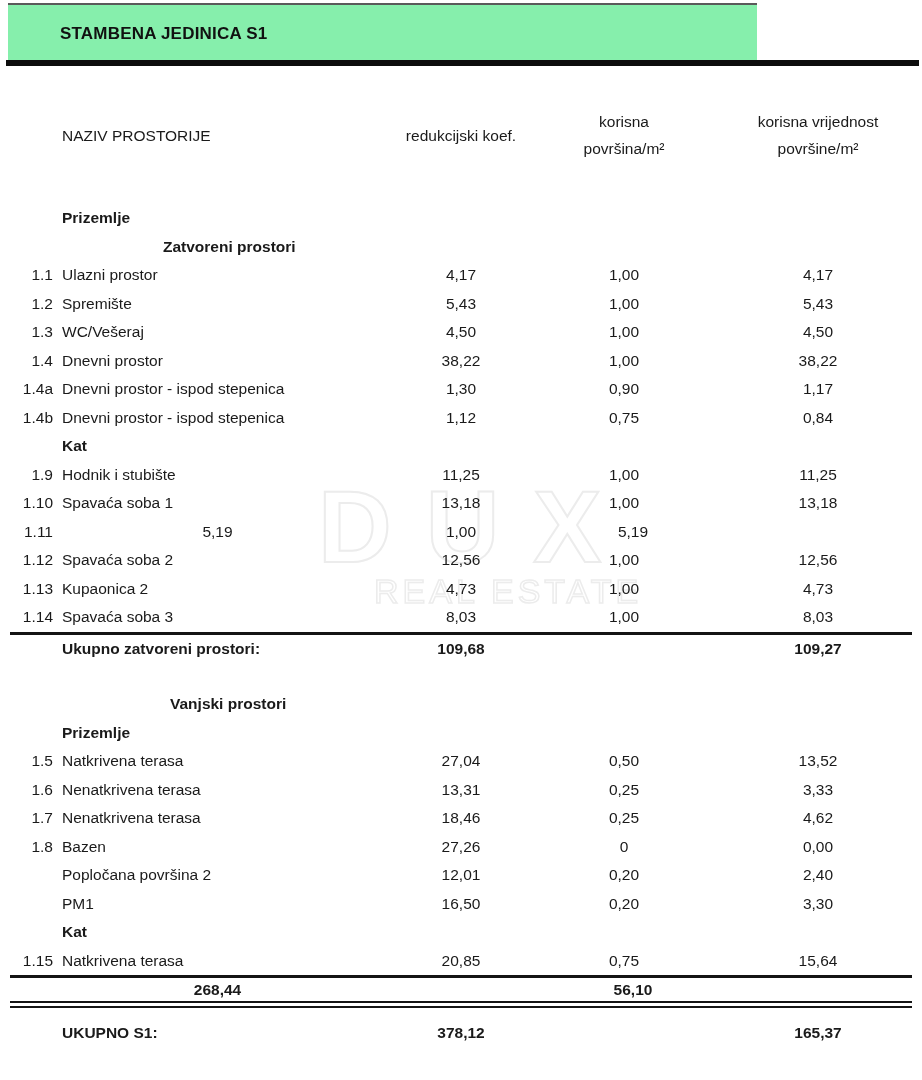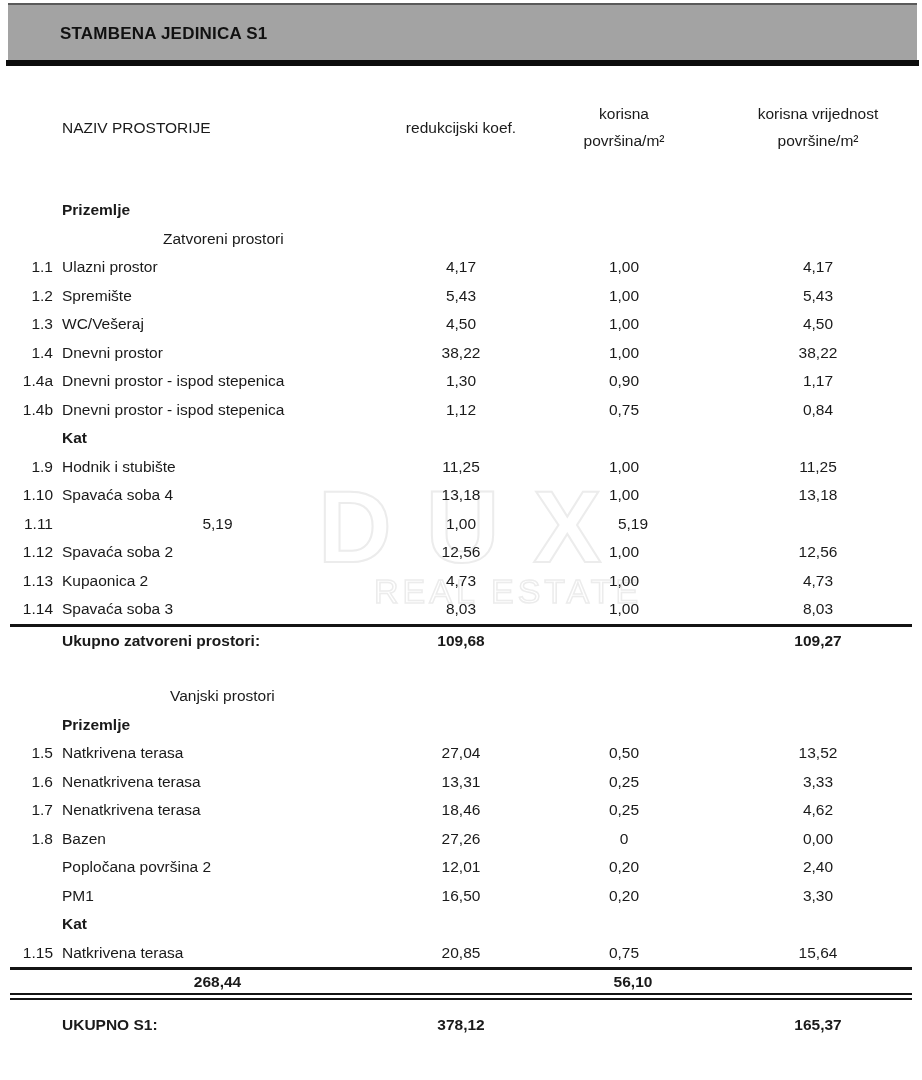--- a/index.html
+++ b/index.html
@@ -7,22 +7,22 @@
     position:relative;
     width:922px; height:1080px;
     background:#ffffff;
     font-family:"Liberation Sans", sans-serif;
     color:#1a1a1a;
     overflow:hidden;
   }
 
   
   .title-bar {
-    position:absolute; left:8px; top:3px; width:909px; height:57px;
-    background:#a3a3a3;
+    position:absolute; left:8px; top:3px; width:749px; height:57px;
+    background:#86efac;
     border-top:2px solid #5a5a5a;
     display:flex; align-items:center;
   }
   .title-bar .title {
     padding-left:52px;
     font-size:17px; font-weight:bold; color:#111;
     letter-spacing:0.2px;
   }
   .title-underline {
     position:absolute; left:6px; top:60px; width:913px; height:6px;
@@ -43,21 +43,21 @@
     position:absolute; left:374px; top:574px;
     font-size:34px; font-weight:normal; line-height:1;
     letter-spacing:4px;
     color:#f2f2f2;
     -webkit-text-fill-color:#ffffff00;
     -webkit-text-stroke:1.5px #ececec;
     z-index:0; white-space:nowrap; user-select:none;
   }
 
   
-  .sheet { position:absolute; left:10px; top:100px; width:902px; z-index:1; }
+  .sheet { position:absolute; left:10px; top:108px; width:902px; z-index:1; }
 
   .thead, .row {
     display:grid;
     grid-template-columns:45px 325px 162px 164px 206px;
     align-items:center;
     font-size:15.5px;
   }
   .thead { height:56px; }
   .thead .hcell { text-align:center; line-height:1.72; }
   .thead .hname { text-align:left; padding-left:7px; }
@@ -67,21 +67,21 @@
   .spacer-b { height:27px; }
 
   .row { height:28.5px; }
   .c-num  { text-align:right; padding-right:2px; }
   .c-label{ padding-left:7px; white-space:nowrap; }
   .c-area { text-align:center; }
   .c-koef { text-align:center; }
   .c-val  { text-align:center; padding-left:18px; }
 
   .row.section .c-label { font-weight:bold; }
-  .row.subheader .c-sub { grid-column:1 / -1; font-weight:normal; padding-left:153px; }
+  .row.subheader .c-sub { grid-column:1 / -1; font-weight:bold; padding-left:153px; }
   .row.subheader .c-sub.indent2 { padding-left:160px; }
   .row.total { font-weight:bold; }
   .row.short { height:23px; }
   .row.grand { height:25px; margin-top:12px; }
 
   .hr-thick  { border-top:3.5px solid #141414; }
   .hr-double { height:3px; border-top:2.5px solid #141414; border-bottom:2.5px solid #141414; }
 </style>
 </head>
 <body>
@@ -185,21 +185,21 @@
     <div class="row">
       <div class="c-num">1.9</div>
       <div class="c-label">Hodnik i stubište</div>
       <div class="c-area">11,25</div>
       <div class="c-koef">1,00</div>
       <div class="c-val">11,25</div>
     </div>
 
     <div class="row">
       <div class="c-num">1.10</div>
-      <div class="c-label">Spavaća soba 4</div>
+      <div class="c-label">Spavaća soba 1</div>
       <div class="c-area">13,18</div>
       <div class="c-koef">1,00</div>
       <div class="c-val">13,18</div>
     </div>
 
     <div class="row">
       <div class="c-num">1.11</div>
       <div class="c-area">5,19</div>
       <div class="c-koef">1,00</div>
       <div class="c-val">5,19</div>

